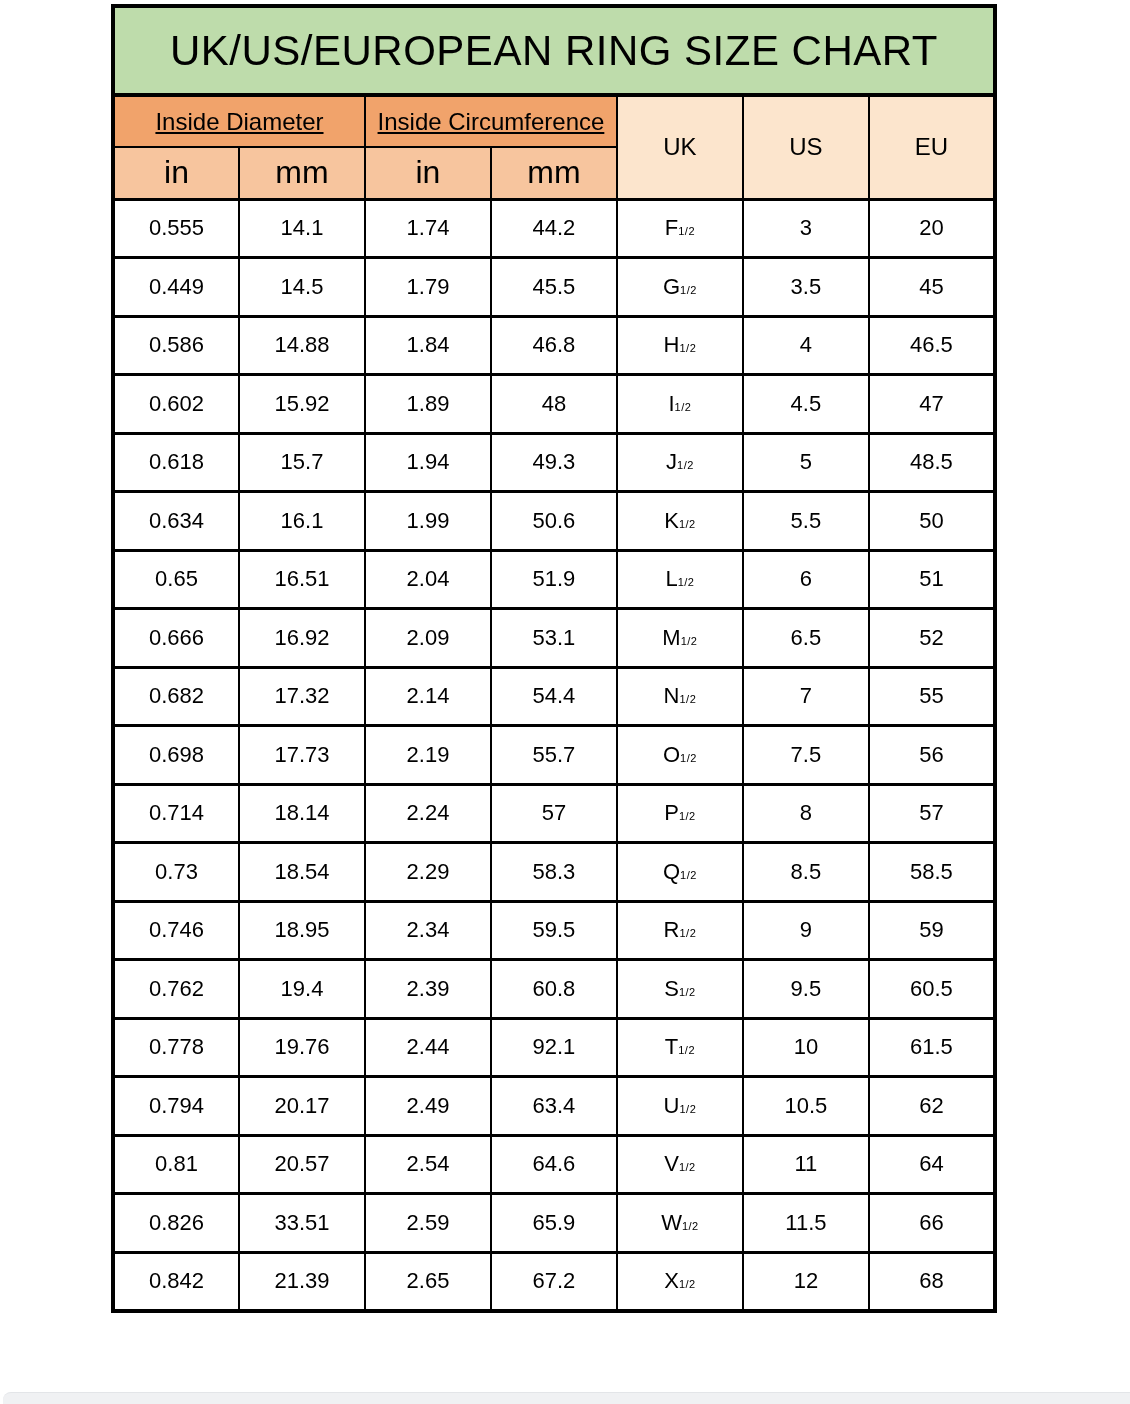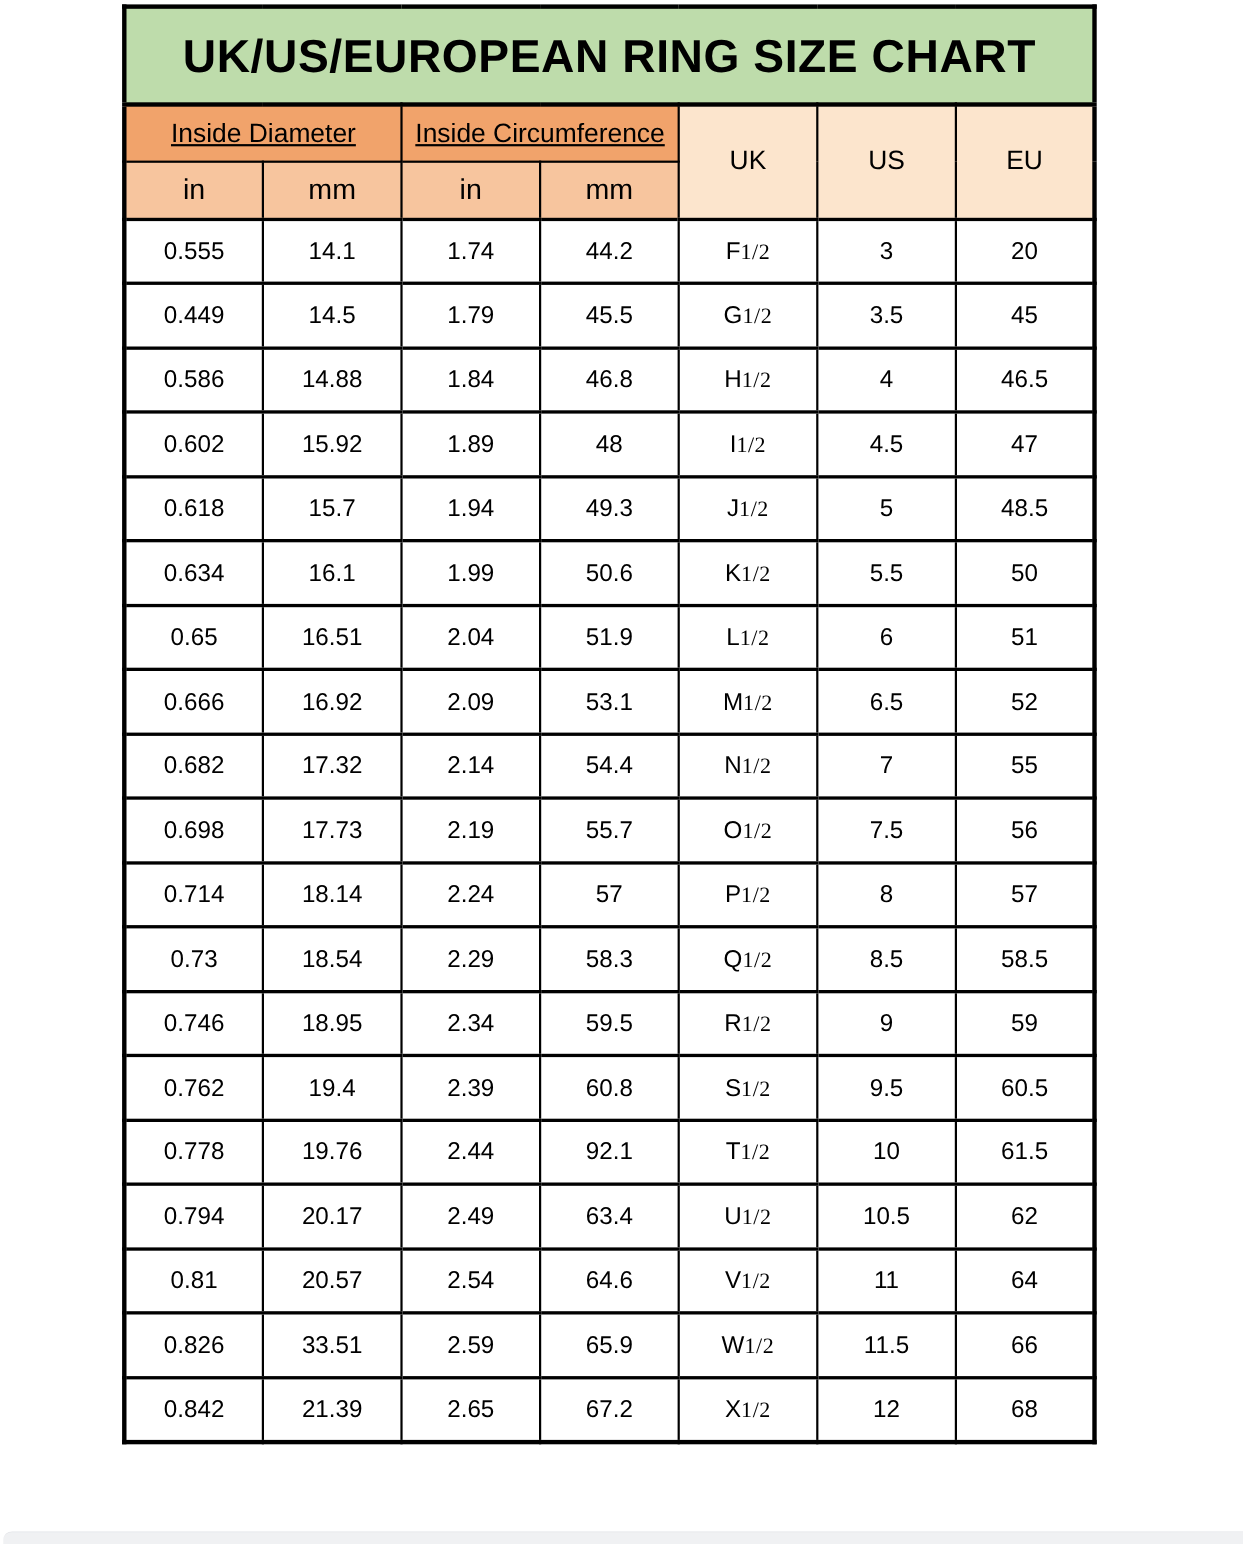--- a/index.html
+++ b/index.html
@@ -38,45 +38,44 @@
     vertical-align: middle;
     font-weight: 400;
     padding: 0;
   }
   th.title-cell {
     height: 89px;
     background: var(--title_bg);
     font-size: 42px;
     letter-spacing: 0.5px;
     border-bottom-width: 4px;
-    font-weight: bold;
   }
   th.group-cell {
     height: 52px;
     background: var(--group_header_bg);
     font-size: 24px;
     border-bottom-width: 2px;
     text-decoration: underline;
   }
   th.size-cell {
     background: var(--size_header_bg);
     font-size: 24px;
   }
   th.unit-cell {
     height: 52px;
     background: var(--subheader_bg);
-    font-size: 26px;
+    font-size: 32px;
     border-top-width: 2px;
   }
   tbody td {
     height: 58.5px;
     background: #ffffff;
     font-size: 22px;
   }
-  td .uk-fraction { font-size: 20px; letter-spacing: 0.5px; font-family: Liberation Serif, serif; }
+  td .uk-fraction { font-size: 11px; letter-spacing: 0.5px; }
 
   .bottom-scrollbar {
     position: absolute;
     left: 3px; right: 0; top: 1392px; height: 12px;
     background: var(--scrollbar_track);
     border-top: 1px solid var(--scrollbar_edge);
     border-top-left-radius: 8px;
   }
 </style>
 </head>

